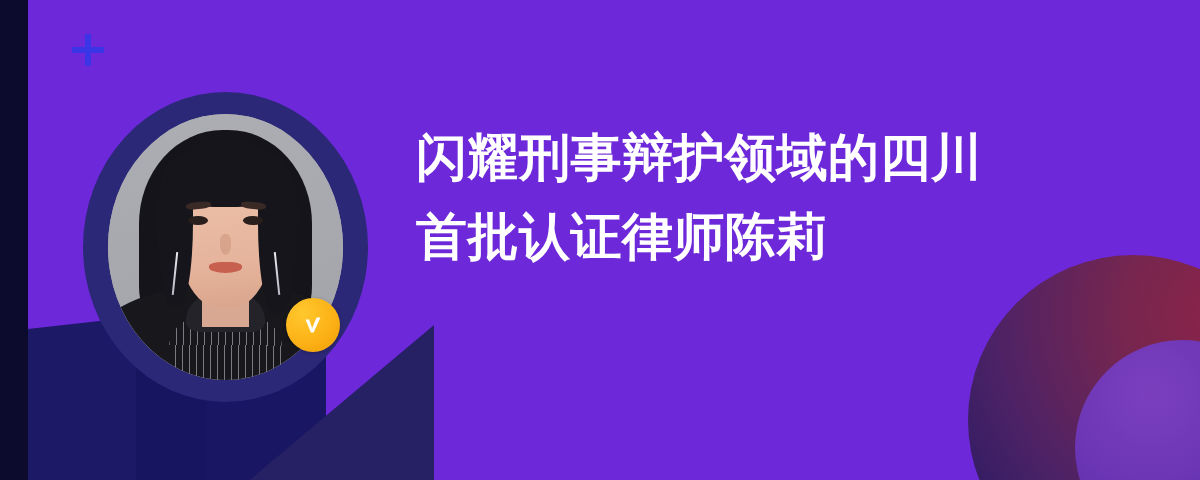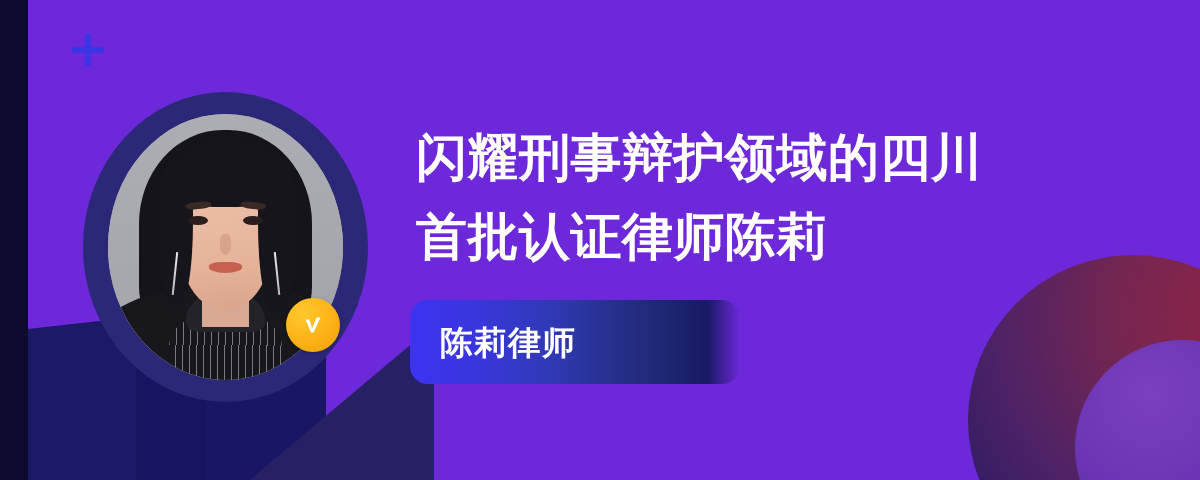--- a/index.html
+++ b/index.html
@@ -278,17 +278,14 @@
     <svg width="30" height="30" viewBox="0 0 30 30" aria-hidden="true">
       <path d="M7.5 9.5 L12.9 22.5 L15.6 22.5 L22.5 7.5 L18.6 7.5 L14.1 18.2 L11.2 9.5 Z" fill="#ffffff"></path>
     </svg>
   </div>
 
   <div class="content">
     <h1 class="headline">闪耀刑事辩护领域的四川
 首批认证律师陈莉</h1>
   </div>
 
-  <div class="name-chip">
-    <span class="name-chip-label">陈莉律师</span>
-  </div>
 
 </div>
 
 </body></html>

